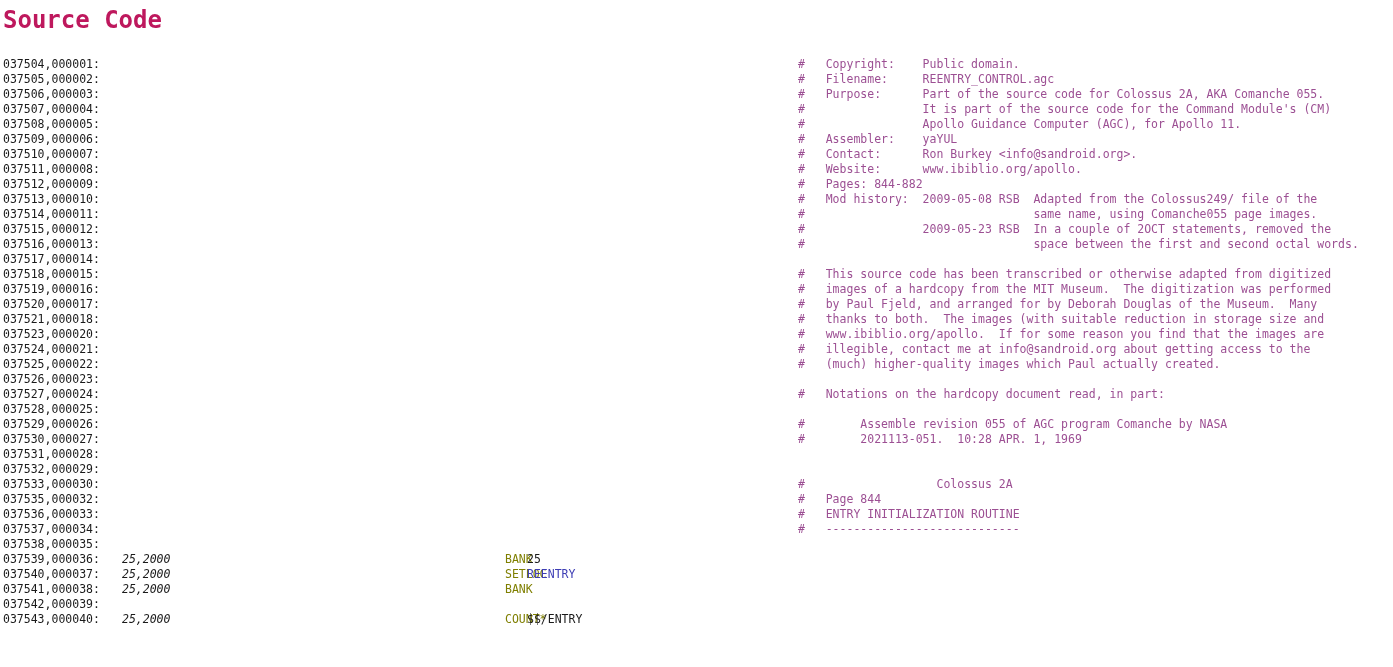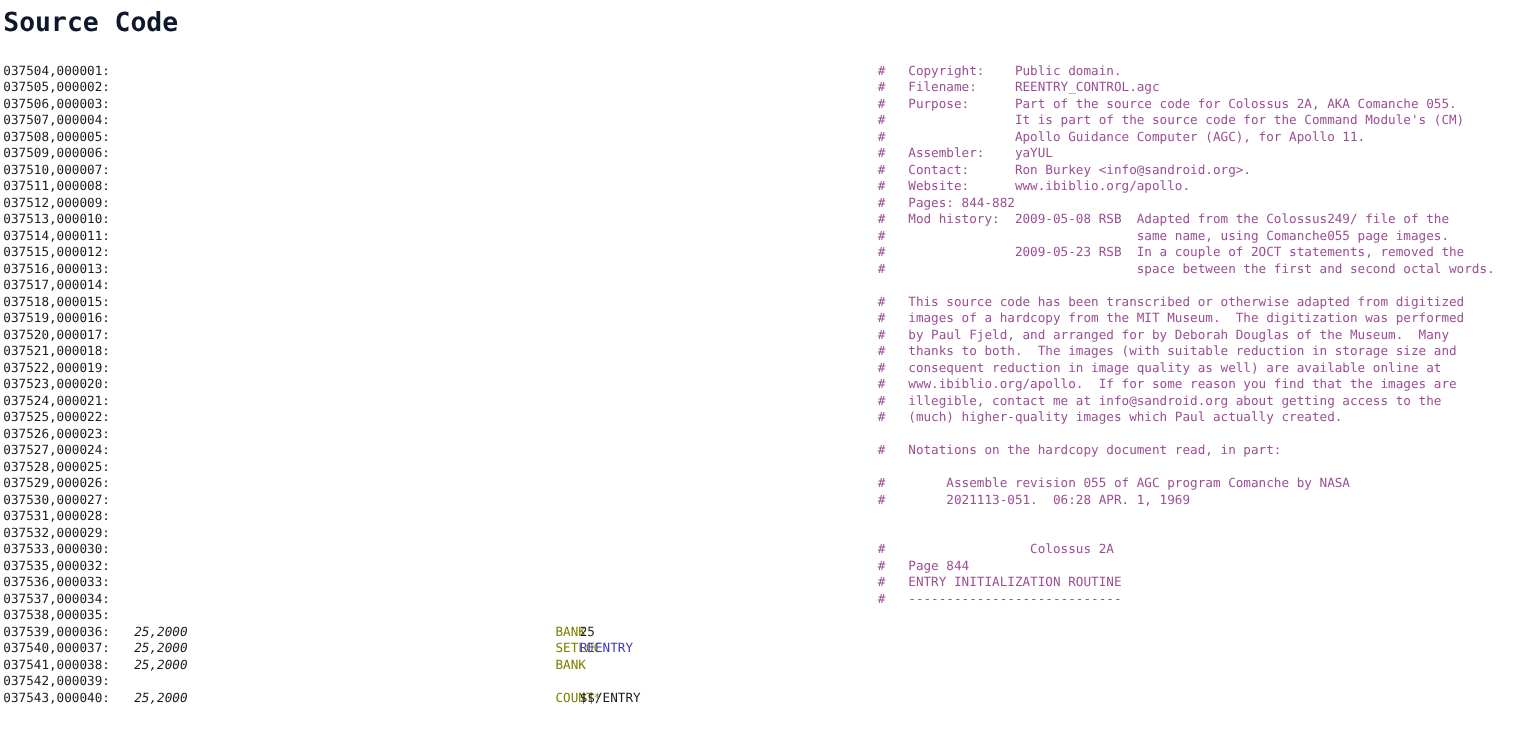--- a/index.html
+++ b/index.html
@@ -13,21 +13,21 @@
     height: 667px;
     overflow: hidden;
     font-family: "DejaVu Sans Mono", "Liberation Mono", monospace;
   }
 
   #page-title {
     font-family: "DejaVu Sans Mono", "Liberation Mono", monospace;
     font-weight: bold;
     font-size: 24px;
     line-height: 28px;
-    color: #0f172a;
+    color: #be185d;
     margin: 6px 0 0 3px;
     letter-spacing: 0px;
     white-space: pre;
   }
 
   #code-area {
     position: relative;
     margin-top: 23px;
   }
 
@@ -98,29 +98,28 @@
     <div class="code-line"><span class="col-lineno">037512,000009:</span><span class="col-comment">#   Pages: 844-882</span></div>
     <div class="code-line"><span class="col-lineno">037513,000010:</span><span class="col-comment">#   Mod history:  2009-05-08 RSB  Adapted from the Colossus249/ file of the</span></div>
     <div class="code-line"><span class="col-lineno">037514,000011:</span><span class="col-comment">#                                 same name, using Comanche055 page images.</span></div>
     <div class="code-line"><span class="col-lineno">037515,000012:</span><span class="col-comment">#                 2009-05-23 RSB  In a couple of 2OCT statements, removed the</span></div>
     <div class="code-line"><span class="col-lineno">037516,000013:</span><span class="col-comment">#                                 space between the first and second octal words.</span></div>
     <div class="code-line"><span class="col-lineno">037517,000014:</span></div>
     <div class="code-line"><span class="col-lineno">037518,000015:</span><span class="col-comment">#   This source code has been transcribed or otherwise adapted from digitized</span></div>
     <div class="code-line"><span class="col-lineno">037519,000016:</span><span class="col-comment">#   images of a hardcopy from the MIT Museum.  The digitization was performed</span></div>
     <div class="code-line"><span class="col-lineno">037520,000017:</span><span class="col-comment">#   by Paul Fjeld, and arranged for by Deborah Douglas of the Museum.  Many</span></div>
     <div class="code-line"><span class="col-lineno">037521,000018:</span><span class="col-comment">#   thanks to both.  The images (with suitable reduction in storage size and</span></div>
-    <div class="code-line"><span class="col-lineno">037522,000019:</span><span class="col-comment">#   consequent reduction in image quality as well) are available online at</span></div>
     <div class="code-line"><span class="col-lineno">037523,000020:</span><span class="col-comment">#   www.ibiblio.org/apollo.  If for some reason you find that the images are</span></div>
     <div class="code-line"><span class="col-lineno">037524,000021:</span><span class="col-comment">#   illegible, contact me at info@sandroid.org about getting access to the</span></div>
     <div class="code-line"><span class="col-lineno">037525,000022:</span><span class="col-comment">#   (much) higher-quality images which Paul actually created.</span></div>
     <div class="code-line"><span class="col-lineno">037526,000023:</span></div>
     <div class="code-line"><span class="col-lineno">037527,000024:</span><span class="col-comment">#   Notations on the hardcopy document read, in part:</span></div>
     <div class="code-line"><span class="col-lineno">037528,000025:</span></div>
     <div class="code-line"><span class="col-lineno">037529,000026:</span><span class="col-comment">#        Assemble revision 055 of AGC program Comanche by NASA</span></div>
-    <div class="code-line"><span class="col-lineno">037530,000027:</span><span class="col-comment">#        2021113-051.  06:28 APR. 1, 1969</span></div>
+    <div class="code-line"><span class="col-lineno">037530,000027:</span><span class="col-comment">#        2021113-051.  10:28 APR. 1, 1969</span></div>
     <div class="code-line"><span class="col-lineno">037531,000028:</span></div>
     <div class="code-line"><span class="col-lineno">037532,000029:</span></div>
     <div class="code-line"><span class="col-lineno">037533,000030:</span><span class="col-comment">#                   Colossus 2A</span></div>
     <div class="code-line"><span class="col-lineno">037535,000032:</span><span class="col-comment">#   Page 844</span></div>
     <div class="code-line"><span class="col-lineno">037536,000033:</span><span class="col-comment">#   ENTRY INITIALIZATION ROUTINE</span></div>
     <div class="code-line"><span class="col-lineno">037537,000034:</span><span class="col-comment">#   ----------------------------</span></div>
     <div class="code-line"><span class="col-lineno">037538,000035:</span></div>
     <div class="code-line"><span class="col-lineno">037539,000036:</span><span class="col-addr">25,2000</span><span class="col-op">BANK</span><span class="col-operand">25</span></div>
     <div class="code-line"><span class="col-lineno">037540,000037:</span><span class="col-addr">25,2000</span><span class="col-op">SETLOC</span><span class="col-operand sym">REENTRY</span></div>
     <div class="code-line"><span class="col-lineno">037541,000038:</span><span class="col-addr">25,2000</span><span class="col-op">BANK</span></div>

